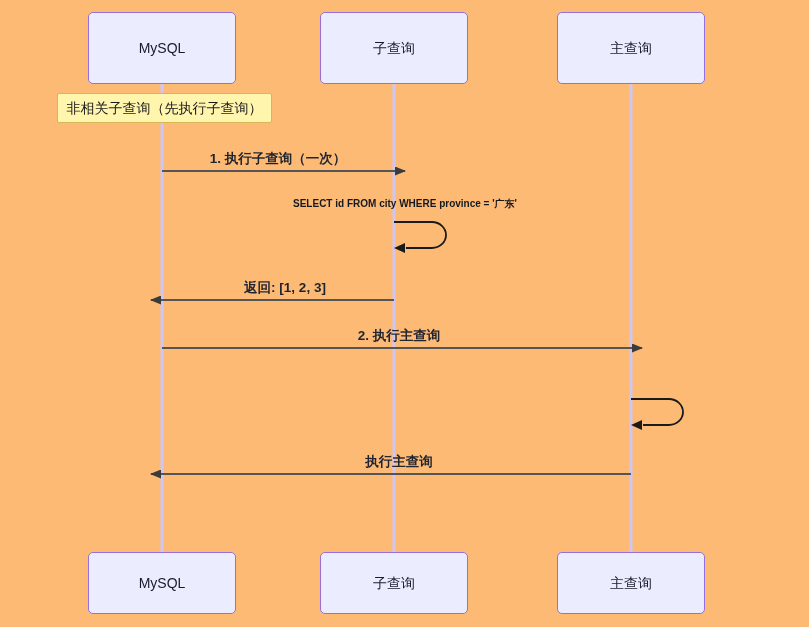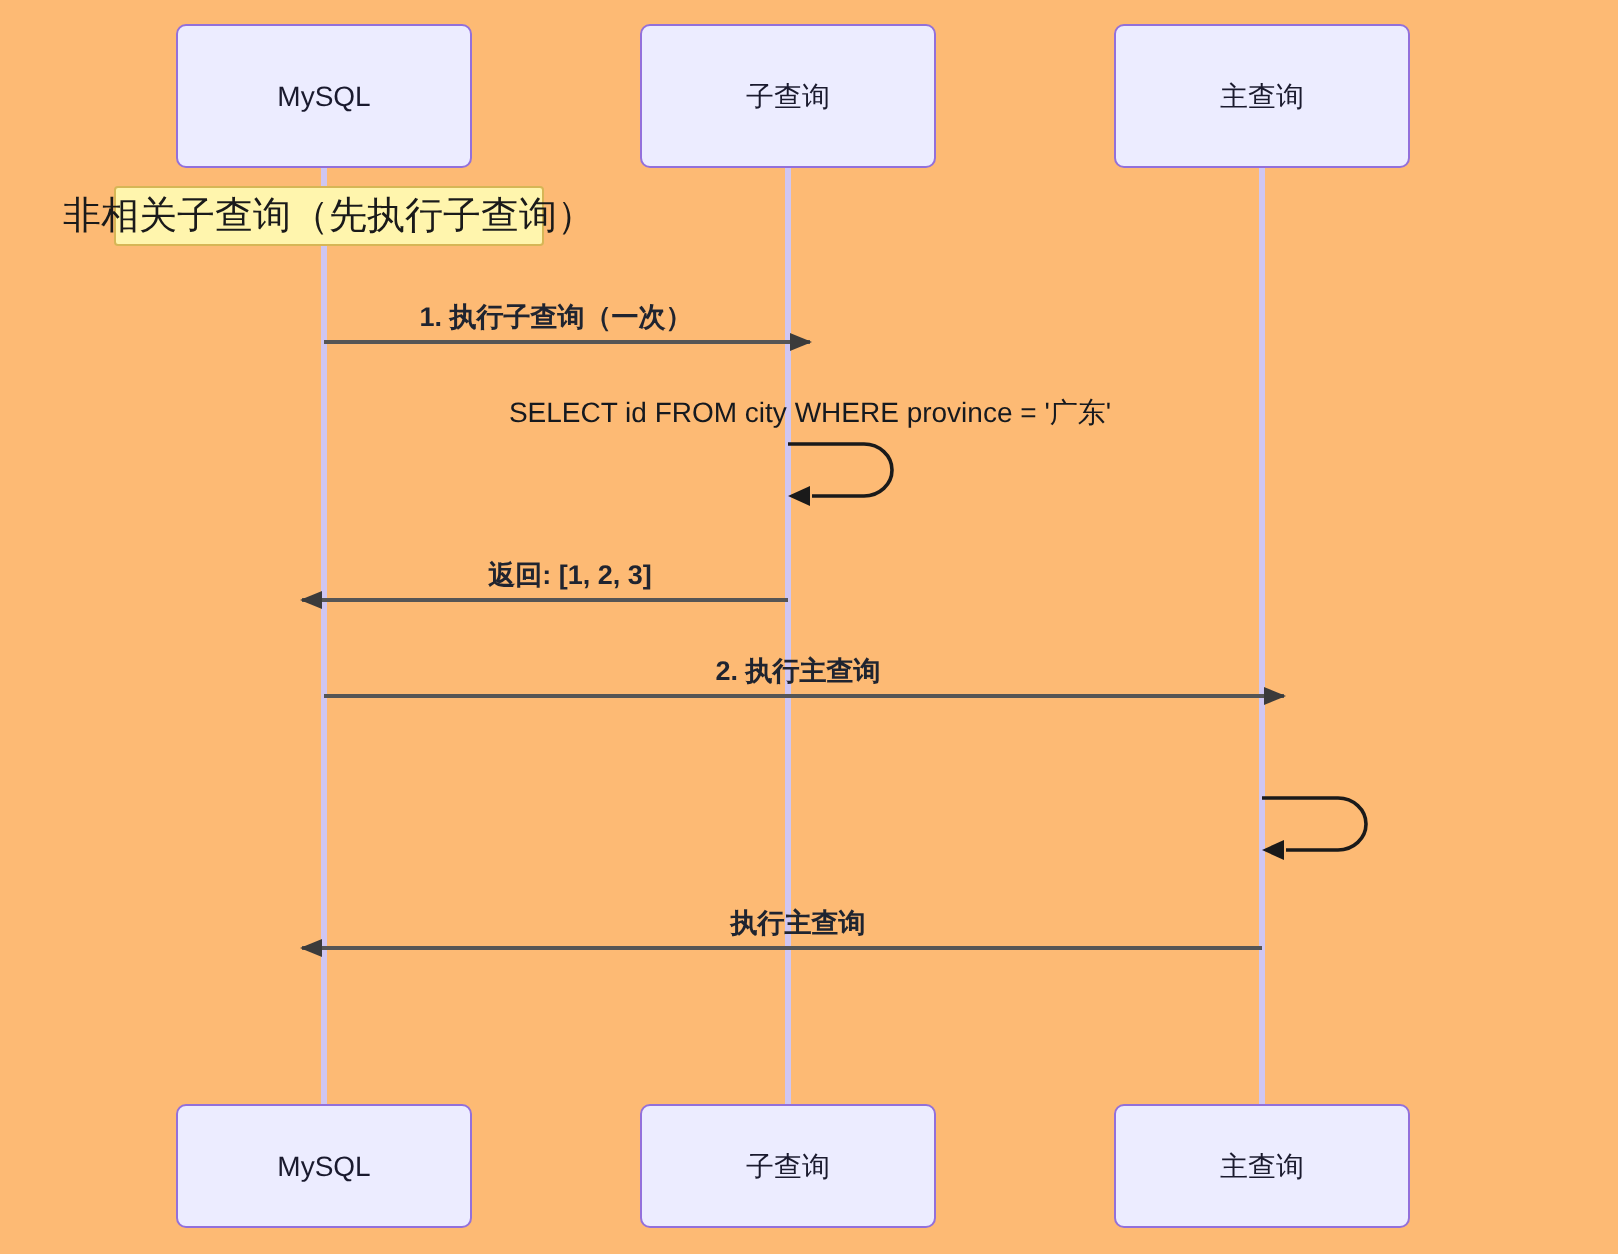--- a/index.html
+++ b/index.html
@@ -59,39 +59,39 @@
     position: absolute;
     box-sizing: border-box;
     background: #FFF5AD;
     border: 1px solid #D6B656;
     border-radius: 2px;
     display: flex;
     align-items: center;
     justify-content: center;
   }
   .note-label {
-    font-size: 19px;
+    font-size: 14px;
     color: #1a1a1a;
     white-space: nowrap;
     line-height: 1;
   }
 
   
   .msg-label {
     position: absolute;
     font-size: 13.5px;
     font-weight: bold;
     color: #1f2430;
     white-space: nowrap;
     transform: translateX(-50%);
     line-height: 1;
   }
   .msg-label.sql {
-    font-size: 14px;
-    font-weight: normal;
+    font-size: 10px;
+    font-weight: bold;
     color: #15191f;
   }
 </style>
 </head>
 <body>
 
 <div id="diagram-root">
 
   <svg class="layer-svg" viewBox="0 0 809 627">
     <defs>

